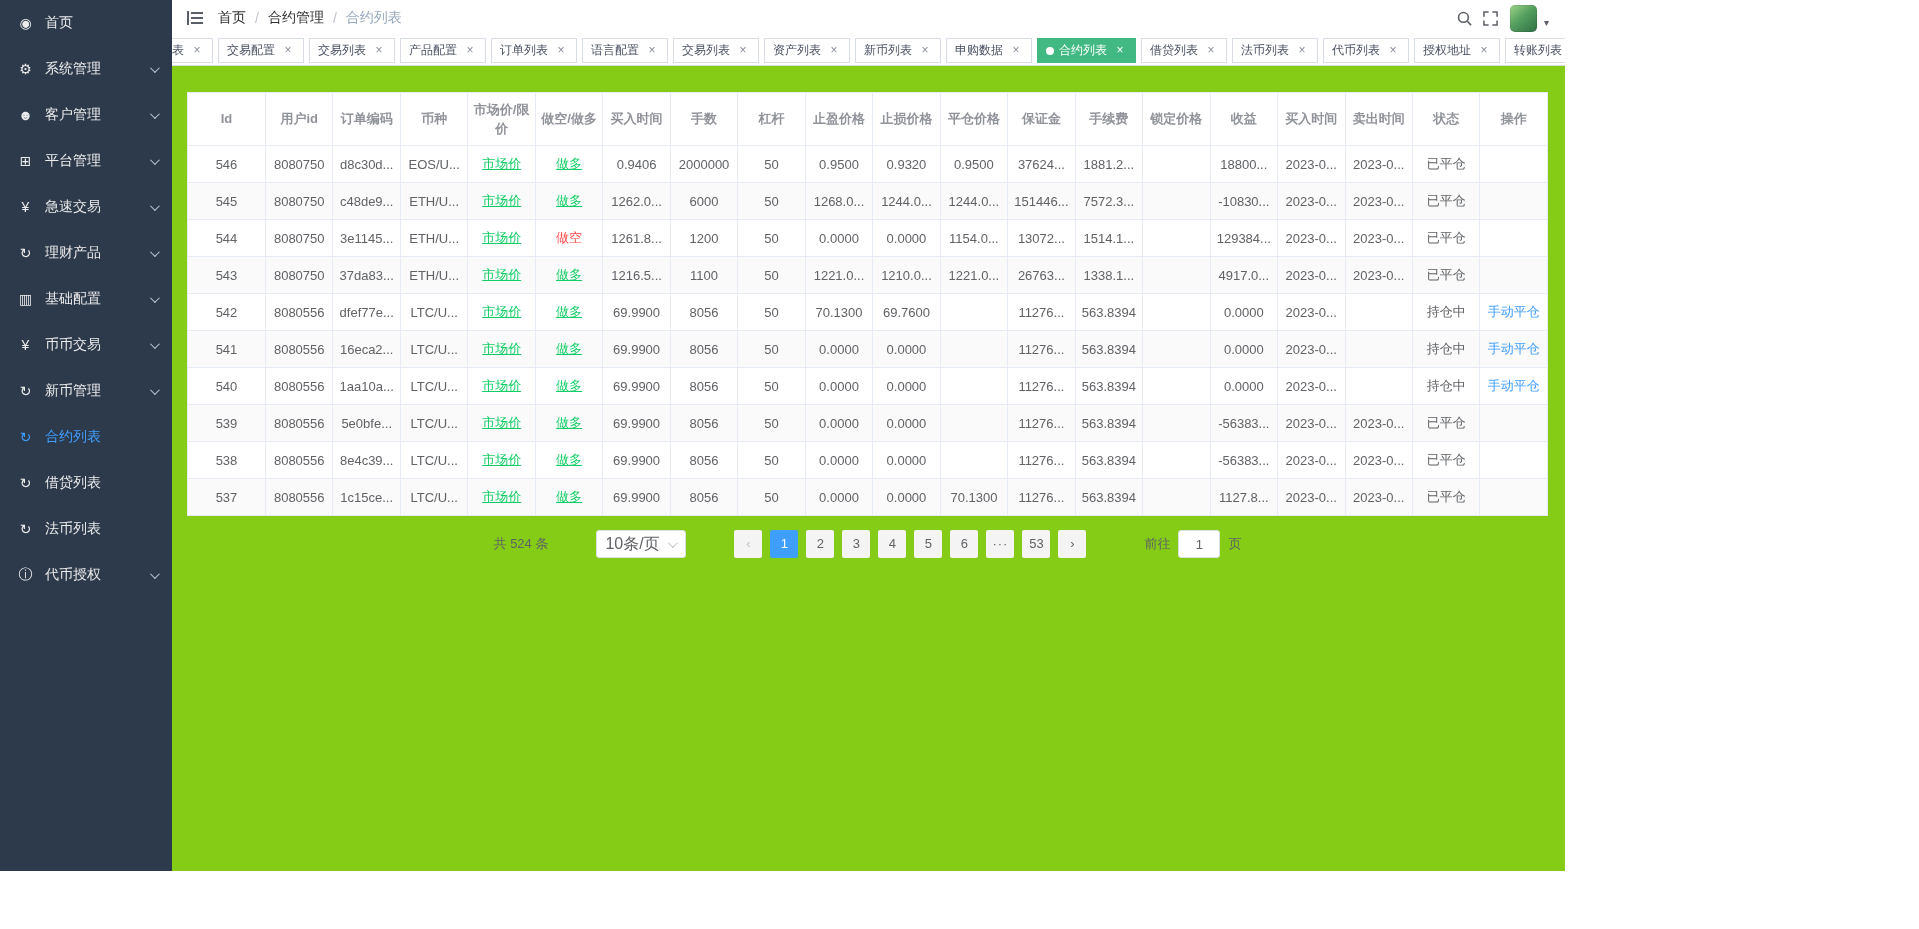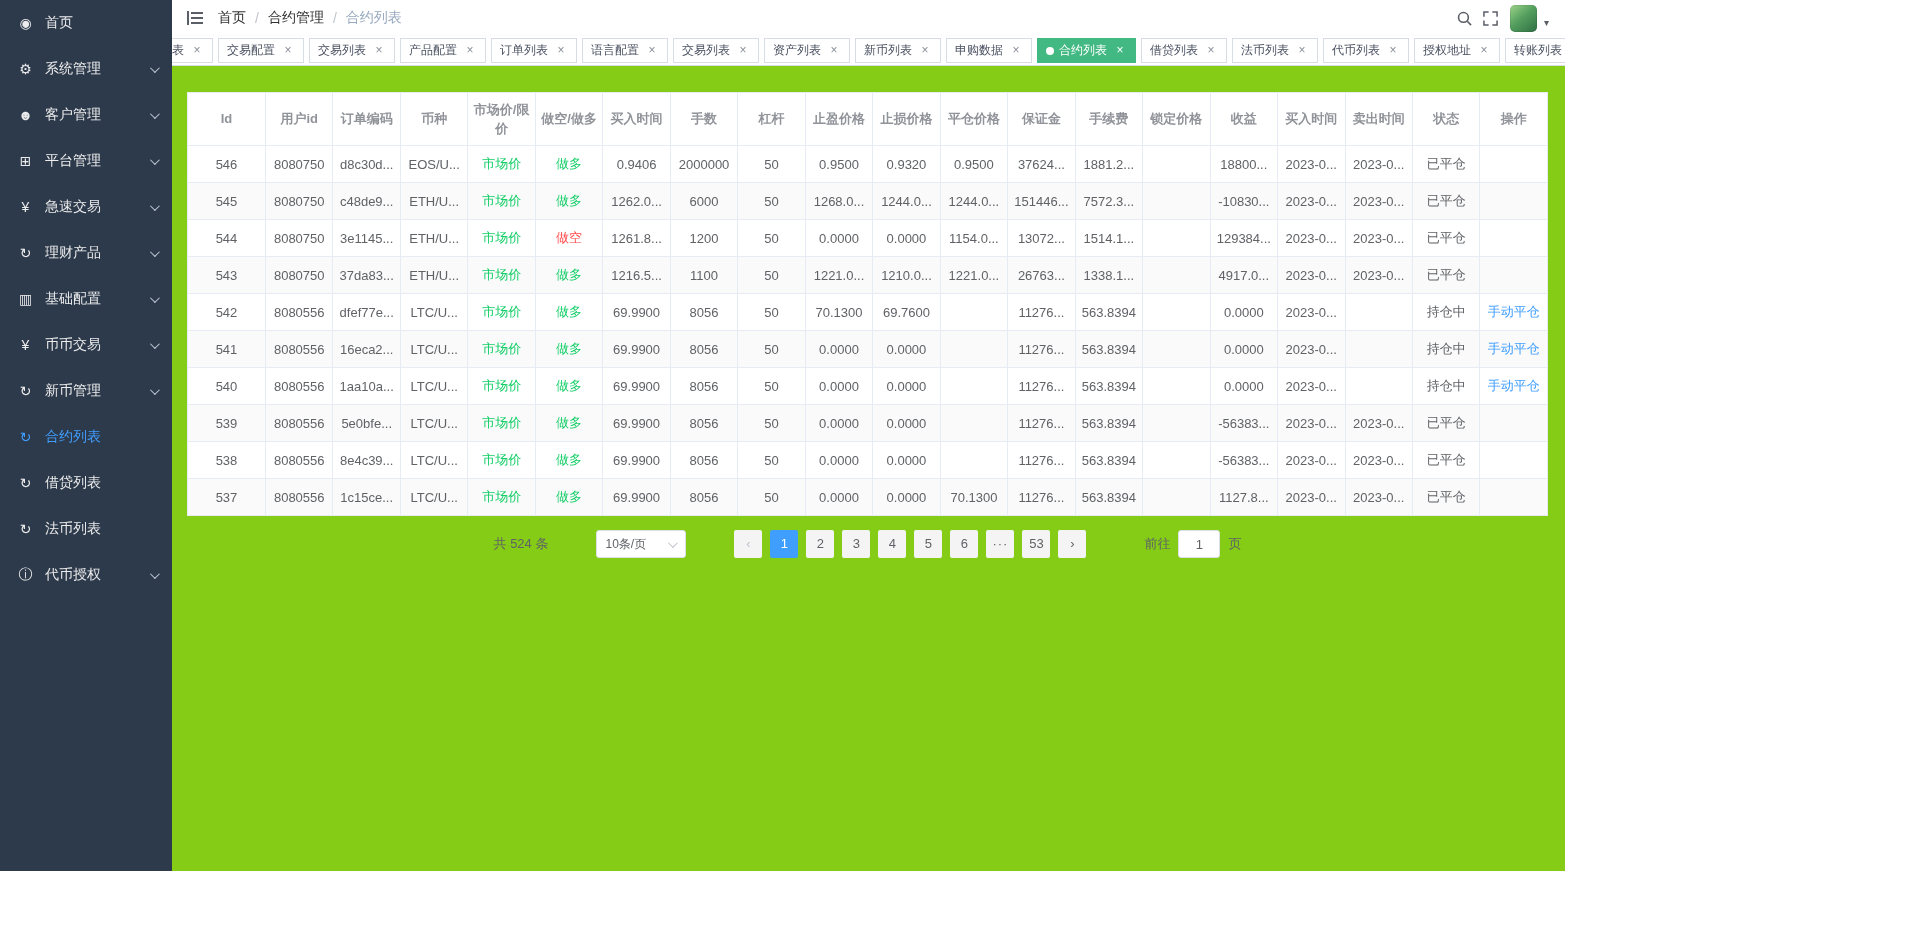--- a/index.html
+++ b/index.html
@@ -53,31 +53,31 @@
   .content { flex: 1; padding: 26px 15px 15px 15px; background: #84cc16; overflow: hidden; }
 
   table.grid { border-collapse: collapse; table-layout: fixed; width: 1361px; background: #fff; }
   .grid th, .grid td { border: 1px solid #e6ebf5; text-align: center; }
   .grid th { height: 53px; padding: 4px 5px; color: #909399; font-size: 13px; font-weight: bold;
              background: #fff; line-height: 1.5; }
   .grid th:first-child { width: 78px; }
   .grid td { height: 37px; padding: 0 5px; color: #606266; font-size: 13px; white-space: nowrap;
              overflow: hidden; }
   .grid tbody tr:nth-child(even) { background: #fafafa; }
-  .grid td.green, .green { color: #13ce66; }
+  .grid td.green, .green { color: #13ce66; text-decoration: underline; }
   .grid td.red, .red { color: #ff4949; }
   .link { color: #409eff; cursor: pointer; text-align: center; }
 
   
   .pagination { width: 1361px; margin-top: 14px; display: flex; justify-content: center;
                 align-items: center; font-size: 13px; color: #606266; gap: 36px; }
   .pg-total { margin-right: 12px; }
   .pg-size { width: 90px; height: 28px; border: 1px solid #dcdfe6; border-radius: 3px;
              display: flex; align-items: center; justify-content: space-between; padding: 0 10px 0 8px;
-             color: #606266; font-size: 12px; margin-right: 8px; cursor: pointer; background: #fff; }
+             color: #606266; font-size: 16px; margin-right: 8px; cursor: pointer; background: #fff; }
   .select-caret { width: 7px; height: 7px; border-right: 1.3px solid #c0c4cc; border-bottom: 1.3px solid #c0c4cc;
                   transform: rotate(45deg) translateY(-2px); }
   .pg-pages { display: flex; align-items: center; }
   .pg-btn { min-width: 28px; height: 28px; line-height: 28px; padding: 0 3px; margin: 0 4px;
             background: #f4f4f5; color: #606266; border-radius: 2px; text-align: center;
             font-size: 13px; cursor: pointer; display: inline-block; user-select: none; }
   .pg-btn.active { background: #409eff; color: #fff; }
   .pg-btn.more { letter-spacing: 1px; color: #606266; }
   .pg-prev.disabled { color: #c0c4cc; cursor: not-allowed; }
   .pg-jump { display: flex; align-items: center; margin-left: 18px; }

